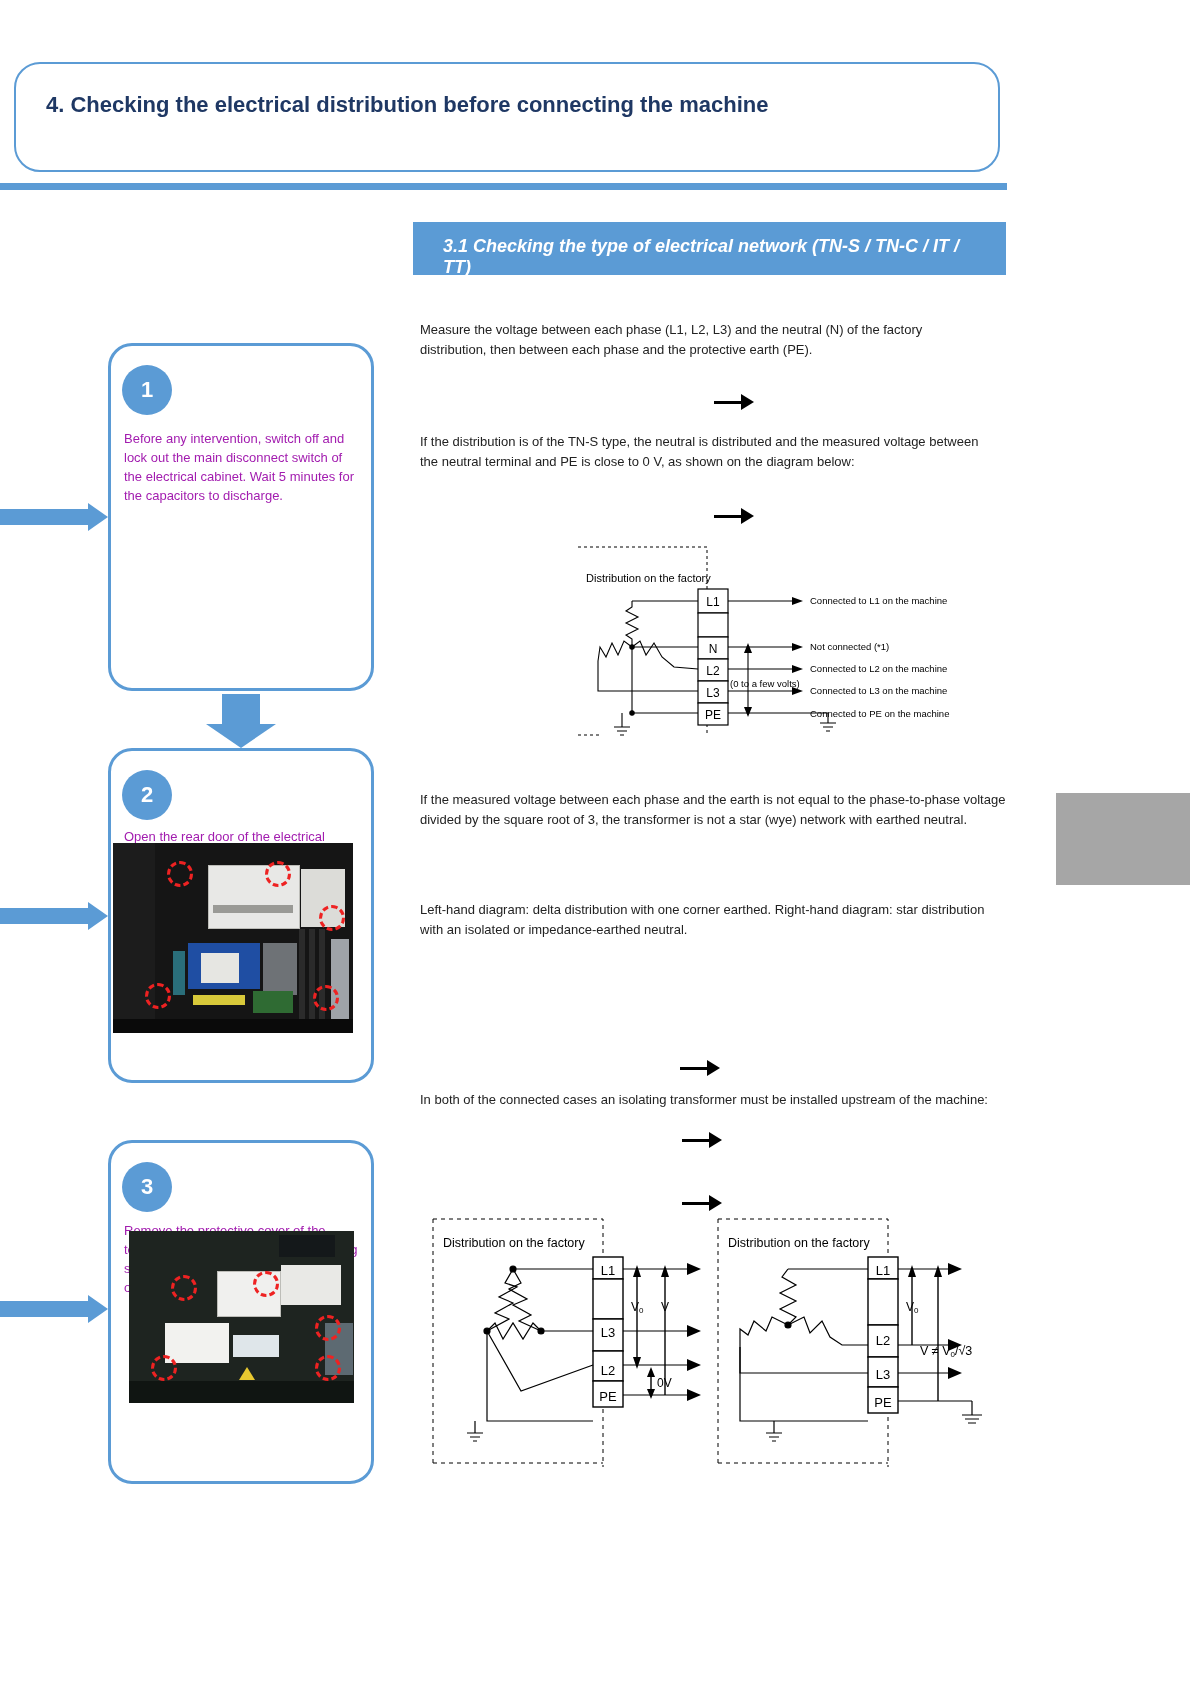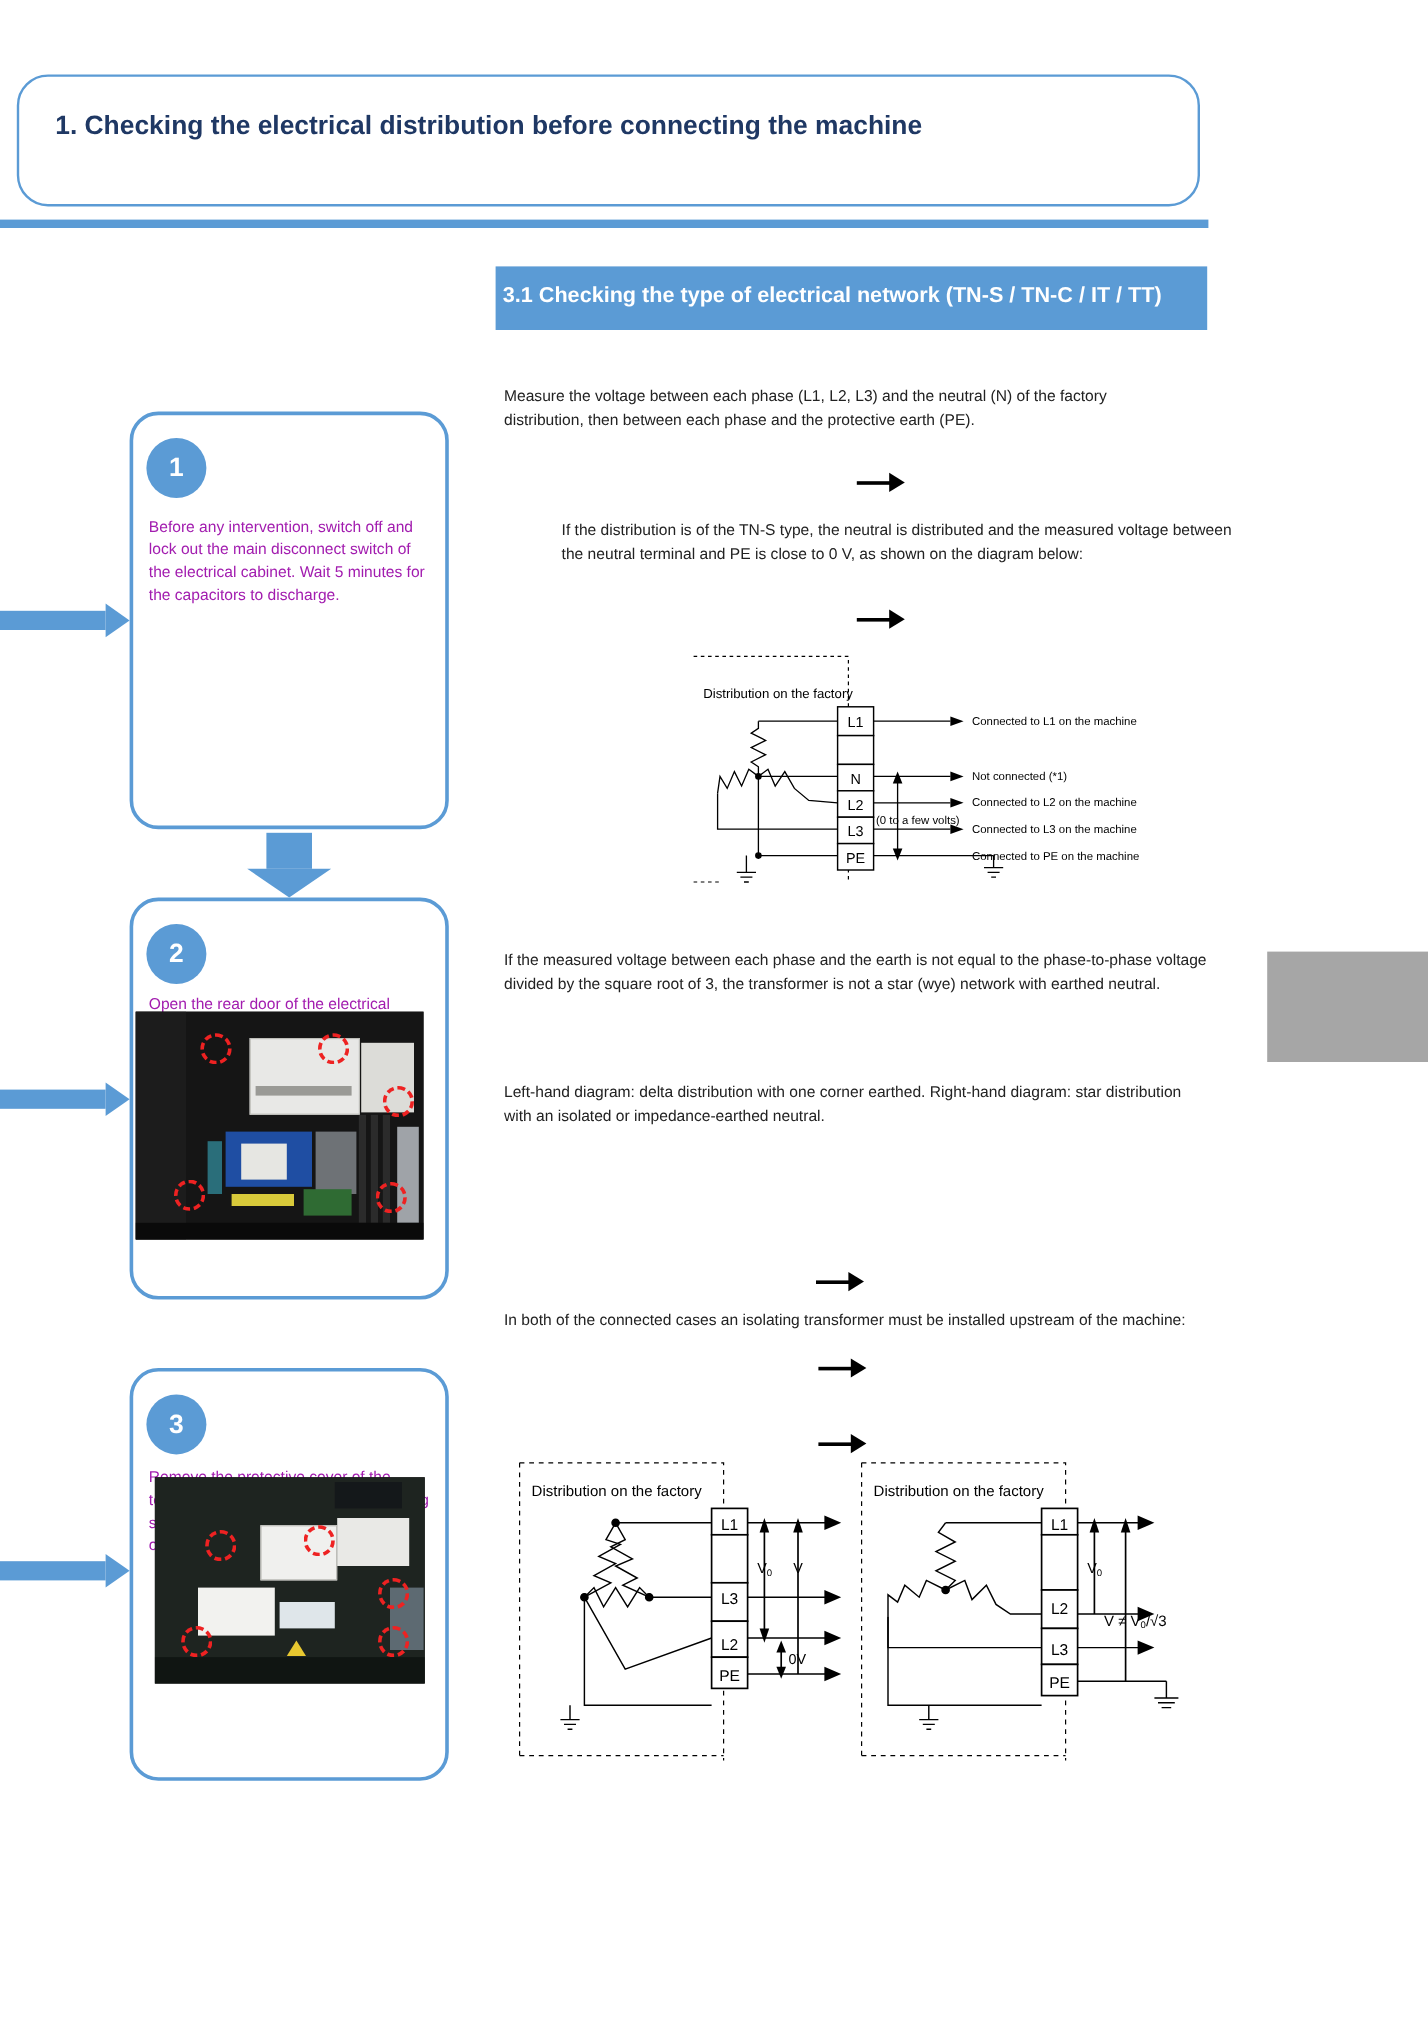--- a/index.html
+++ b/index.html
@@ -6,21 +6,21 @@
   body{width:1190px;height:1684px;position:relative;font-family:"Liberation Sans",sans-serif;overflow:hidden;}
 
   
   .top-rule{position:absolute;left:0;top:183px;width:1007px;height:7px;background:#5b9bd5;}
   .header-box{position:absolute;left:14px;top:62px;width:986px;height:110px;
               border:2px solid #5b9bd5;border-radius:26px;background:#ffffff;box-sizing:border-box;}
   .header-title{position:absolute;left:46px;top:92px;width:900px;font-size:22px;color:#1f3864;font-weight:bold;}
 
   
   .section-band{position:absolute;left:413px;top:222px;width:593px;height:53px;background:#5b9bd5;}
-  .section-band span{display:block;padding:14px 6px;color:#ffffff;font-size:18px;font-weight:bold;}
+  .section-band span{display:block;padding:14px 30px;color:#ffffff;font-size:18px;font-weight:bold;font-style:italic;}
 
   
   .step-card{position:absolute;border:3px solid #5b9bd5;border-radius:24px;background:#ffffff;box-sizing:border-box;}
   .card1{left:108px;top:343px;width:266px;height:348px;}
   .card2{left:108px;top:748px;width:266px;height:335px;}
   .card3{left:108px;top:1140px;width:266px;height:344px;}
 
   .step-bullet{position:absolute;width:50px;height:50px;border-radius:50%;background:#5b9bd5;
                color:#fff;font-size:22px;font-weight:bold;display:flex;align-items:center;justify-content:center;}
   .b1{left:122px;top:365px;}
@@ -87,21 +87,21 @@
   
   .diagram{position:absolute;}
   .diagram svg{display:block;}
   .dg-label{font-family:"Liberation Sans",sans-serif;}
 </style>
 </head>
 <body>
 
 <div class="top-rule"></div>
 <div class="header-box"></div>
-<div class="header-title">1. Checking the electrical distribution before connecting the machine</div>
+<div class="header-title">4. Checking the electrical distribution before connecting the machine</div>
 
 <div class="section-band">
   <span>3.1 Checking the type of electrical network (TN-S / TN-C / IT / TT)</span>
 </div>
 
 <div class="page-tab"></div>
 
 <div class="left-arrow la1">
   <div class="shaft"></div>
   <div class="head"></div>
@@ -177,21 +177,21 @@
   <div class="mark" style="left:186px;top:124px;width:26px;height:26px;"></div>
 </div>
 
 <div class="body-text" style="left:420px;top:320px;width:560px;">Measure the voltage between each phase (L1, L2, L3) and the neutral (N) of the factory distribution, then between each phase and the protective earth (PE).</div>
 
 <div class="blk-arrow" style="left:714px;top:392px;width:40px;">
   <div class="shaft" style="width:28px;"></div>
   <div class="head" style="left:27px;"></div>
 </div>
 
-<div class="body-text" style="left:420px;top:432px;width:560px;margin-left:48px;">If the distribution is of the TN-S type, the neutral is distributed and the measured voltage between the neutral terminal and PE is close to 0 V, as shown on the diagram below:</div>
+<div class="body-text" style="left:420px;top:432px;width:560px;">If the distribution is of the TN-S type, the neutral is distributed and the measured voltage between the neutral terminal and PE is close to 0 V, as shown on the diagram below:</div>
 
 <div class="blk-arrow" style="left:714px;top:506px;width:40px;">
   <div class="shaft" style="width:28px;"></div>
   <div class="head" style="left:27px;"></div>
 </div>
 
 <div class="diagram" style="left:570px;top:537px;">
 <svg width="400" height="205" viewBox="0 0 400 205">
 
   <path d="M 8 10 L 137 10 L 137 198" fill="none" stroke="#000" stroke-width="1" stroke-dasharray="3,3"></path>

